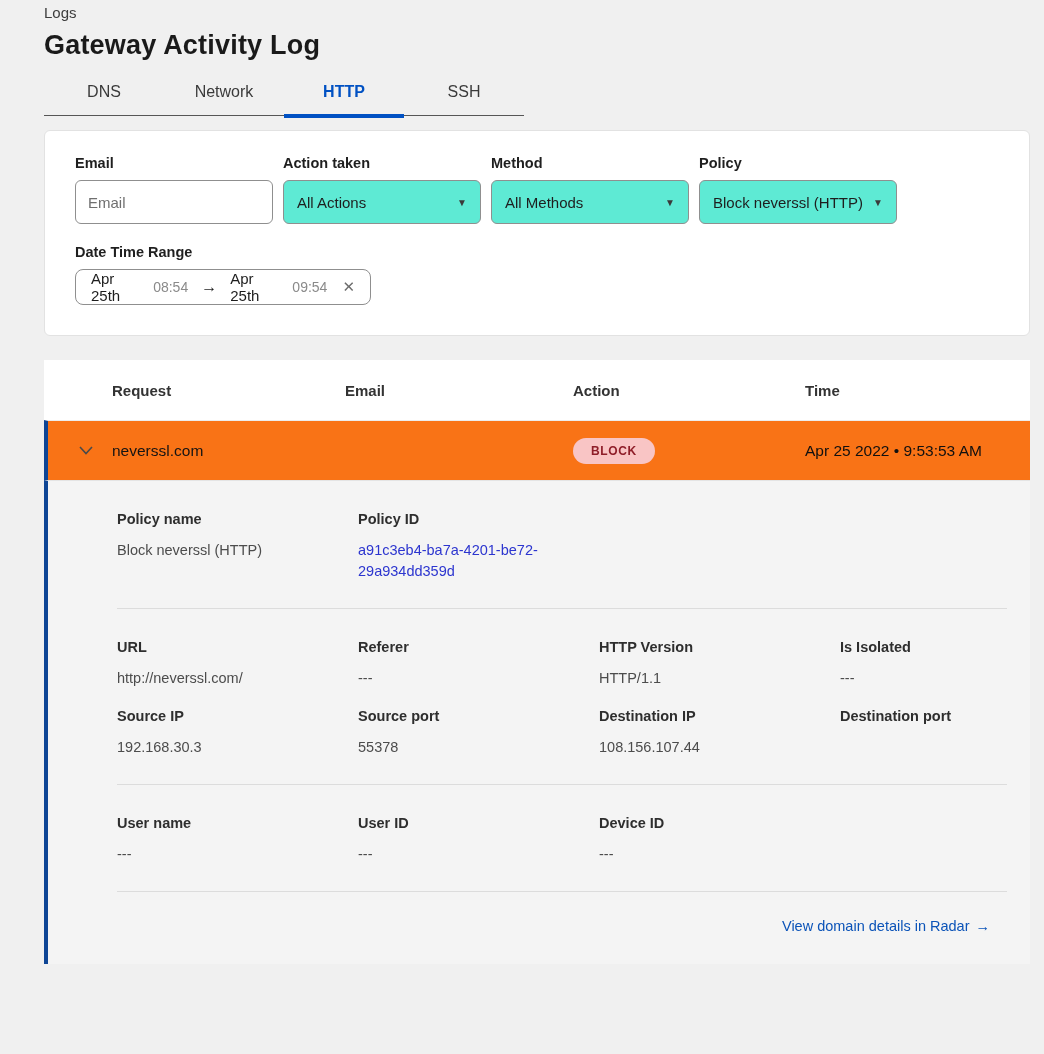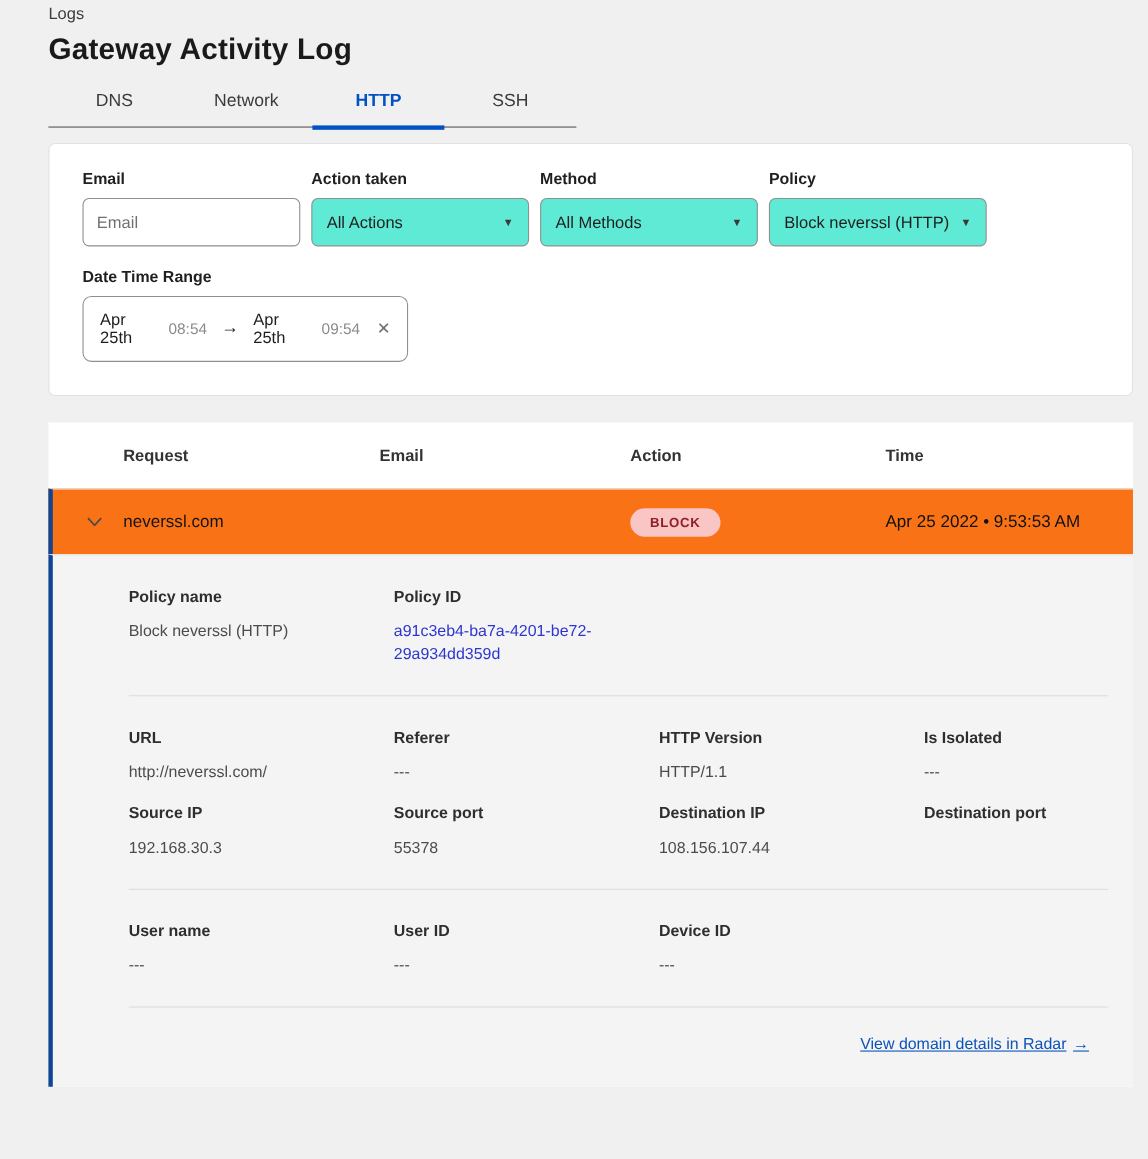--- a/index.html
+++ b/index.html
@@ -29,21 +29,21 @@
 
   .filter-panel { margin-top:14px; background:#fff; border:1px solid #e2e2e2; border-radius:6px; padding:24px 30px 30px; width:986px; }
   .fields-row { display:flex; gap:10px; }
   .field { width:198px; }
   .field-label { display:block; font-size:14.5px; font-weight:bold; color:#1f1f1f; margin-bottom:9px; }
   .text-input { width:100%; height:44px; border:1px solid #8f8f8f; border-radius:6px; padding:0 12px; font-size:15px; color:#333; font-family:inherit; outline:none; }
   .text-input::placeholder { color:#6f6f6f; }
   .select { width:100%; height:44px; border:1px solid #8f8f8f; border-radius:6px; display:flex; align-items:center; justify-content:space-between; padding:0 13px; font-size:15px; color:#1e1e1e; cursor:pointer; background:#5eead4; }
   .select .arrow { font-size:10px; color:#3a3a3a; }
   .date-row { margin-top:20px; }
-  .date-box { margin-top:9px; width:296px; height:60px; border:1px solid #8f8f8f; border-radius:8px; display:flex; align-items:center; padding:0 15px; gap:11px; font-size:15px; cursor:pointer; }
+  .date-box { margin-top:9px; width:296px; height:36px; border:1px solid #8f8f8f; border-radius:8px; display:flex; align-items:center; padding:0 15px; gap:11px; font-size:15px; cursor:pointer; }
   .date-box .d { color:#1e1e1e; }
   .date-box .t { color:#8a8a8a; font-size:14px; }
   .date-box .arr { color:#1e1e1e; font-size:16px; padding:0 2px; }
   .date-box .clear { color:#6d6d6d; font-size:15px; margin-left:4px; }
 
   .table-card { margin-top:24px; width:986px; background:#fff; }
   .tgrid { display:grid; grid-template-columns:68px 233px 228px 232px 1fr; align-items:center; }
   .thead { height:60px; font-size:15px; font-weight:bold; color:#333; }
   .trow { height:60px; border-top:1px solid #ededed; border-left:4px solid #0e4595; grid-template-columns:64px 233px 228px 232px 1fr; background:#f97316; }
   .chev { padding-left:31px; color:#4a4a4a; display:flex; align-items:center; cursor:pointer; }
@@ -52,21 +52,21 @@
   .time-cell { font-size:15.5px; color:#101010; }
 
   .expanded { border-left:4px solid #0e4595; background:#f4f4f4; border-top:1px solid #e4e4e4; padding:0 23px 0 69px; min-height:482px; }
   .section { padding:30px 0 26px; }
   .detail-grid { display:grid; grid-template-columns:222px 222px 222px 222px; row-gap:30px;gap:19px; }
   .dlabel { font-size:14.5px; font-weight:bold; color:#2e2e2e; }
   .dvalue { margin-top:13px; font-size:14.5px; color:#4c4c4c; line-height:21px; padding-right:24px; }
   .dvalue.link { color:#2c35cf; cursor:pointer; word-wrap:break-word; }
   .divider { height:1px; background:#dcdcdc; }
   .radar-row { display:flex; justify-content:flex-end; padding:26px 17px 30px 0; }
-  .radar-link { color:#0b53b8; font-size:14.5px; cursor:pointer; display:flex; gap:6px; align-items:center;text-decoration:underline; }
+  .radar-link { color:#0b53b8; font-size:14.5px; cursor:pointer; display:flex; gap:6px; align-items:center; }
 </style>
 </head>
 <body>
 
 <div class="page">
   <div class="content">
 
     <div class="breadcrumb">Logs</div>
     <h1 class="page-title">Gateway Activity Log</h1>
 

